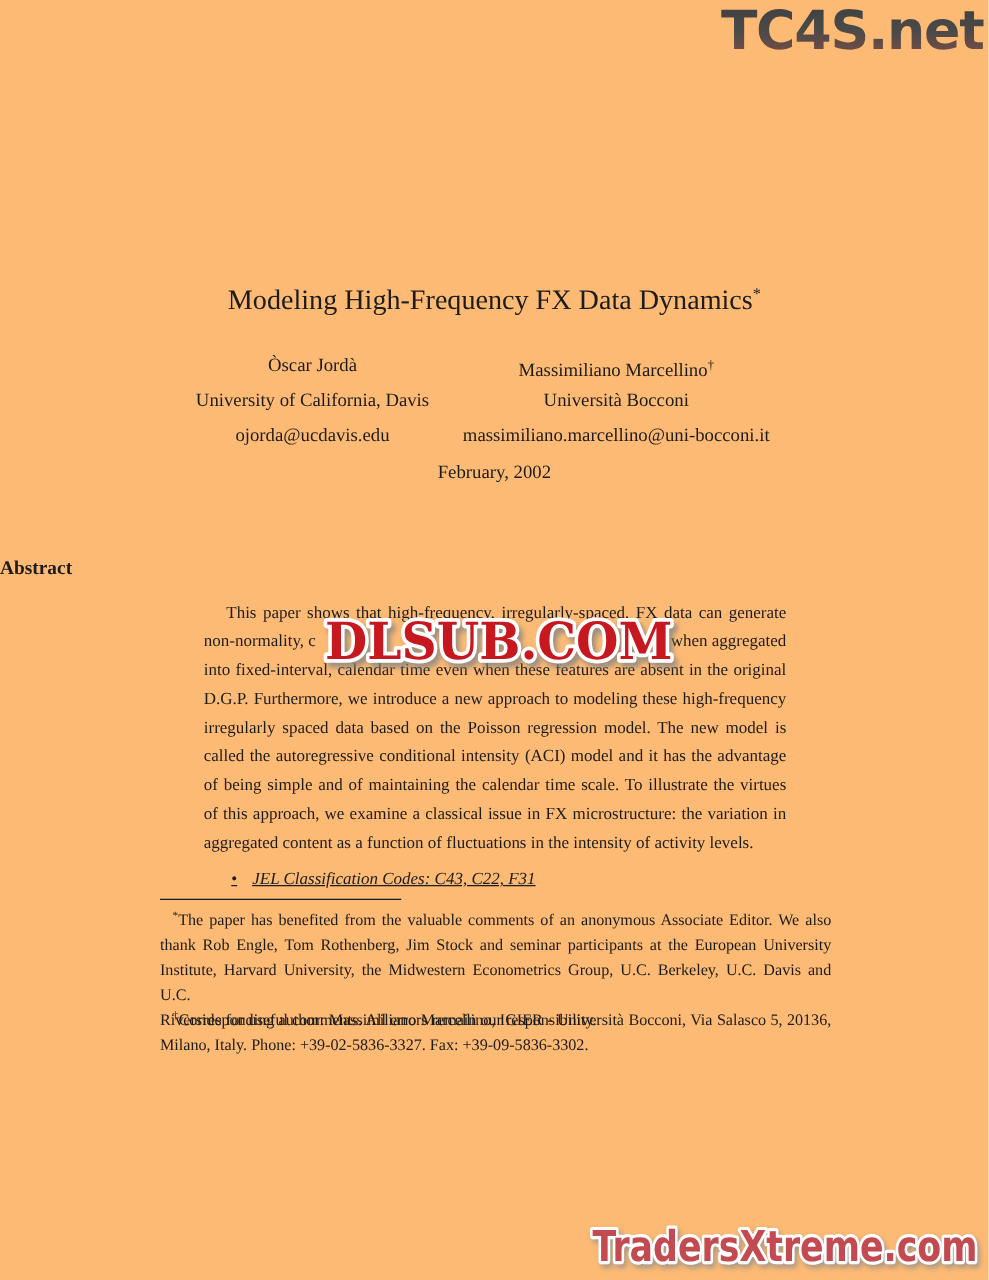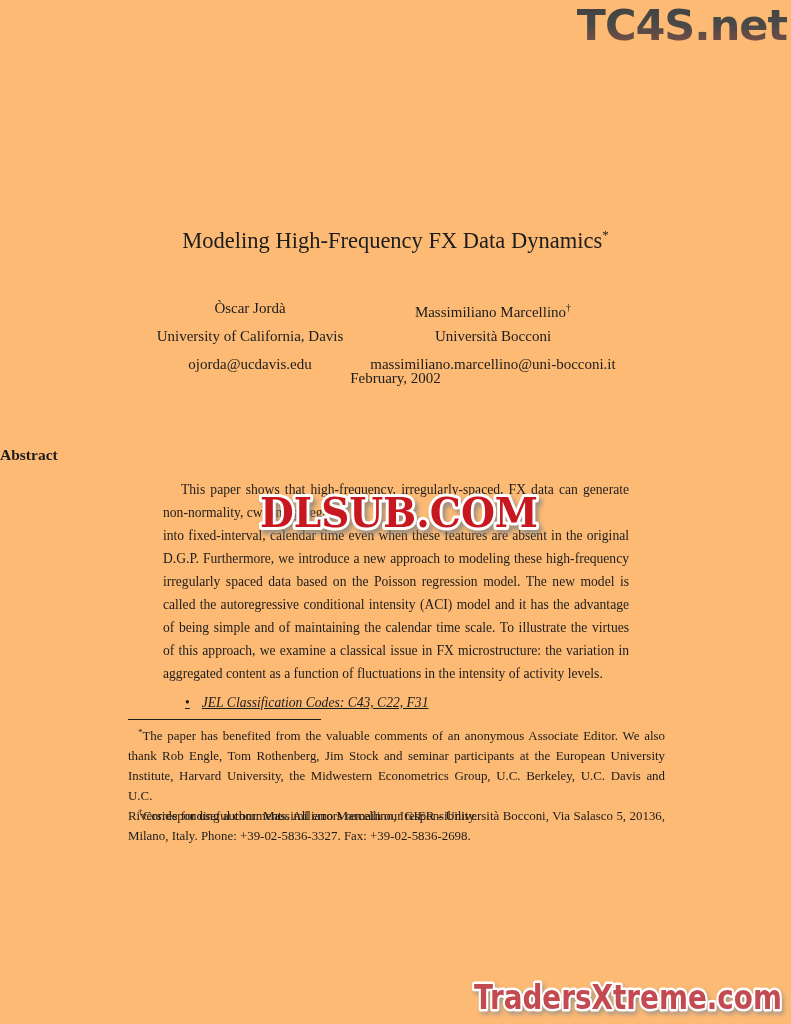--- a/index.html
+++ b/index.html
@@ -35,21 +35,21 @@
     position: absolute;
     top: 227px;
     left: 0;
     width: 100%;
     text-align: center;
     font-size: 22.5px;
   }
   .title sup { font-size: 13px; }
 
   
-  .author-col { position: absolute; text-align: center; font-size: 15px; margin-top: 15px; }
+  .author-col { position: absolute; text-align: center; font-size: 15px; }
   .author-col .arow { height: 28px; line-height: 28px; }
   .author-left  { top: 279px; left: 100px;  width: 300px; }
   .author-right { top: 279px; left: 343px;  width: 300px; }
   .author-col sup { font-size: 10px; }
 
   
   .date {
     position: absolute;
     top: 370px;
     left: 0; width: 100%;
@@ -70,21 +70,21 @@
     position: absolute;
     top: 478px;
     left: 163px;
     width: 466px;
     font-size: 13.6px;
     line-height: 23px;
   }
   .aline { text-align: justify; }
   .aline.just { text-align-last: justify; }
   .aline.indent { text-indent: 18px; }
-  .aline.split { display: flex; }
+  .aline.split { display: flex; justify-content: space-between; }
 
   
   .jel {
     position: absolute;
     top: 695px;
     left: 185px;
     font-size: 13.6px;
     text-decoration: underline;
   }
   .jel .bullet { font-style: normal; margin-right: 12px; }
@@ -185,21 +185,21 @@
 
   <div class="footnote fn-star">
     <div class="fline just first"><sup>*</sup><span>The paper has benefited from the valuable comments of an anonymous Associate Editor.  We also</span></div>
     <div class="fline just">thank Rob Engle, Tom Rothenberg, Jim Stock and seminar participants at the European University</div>
     <div class="fline just">Institute, Harvard University, the Midwestern Econometrics Group, U.C. Berkeley, U.C. Davis and U.C.</div>
     <div class="fline">Riverside for useful comments.  All errors remain our responsibility.</div>
   </div>
 
   <div class="footnote fn-dagger">
     <div class="fline just first"><sup>†</sup><span>Corresponding author:  Massimiliano Marcellino, IGIER - Università Bocconi, Via Salasco 5, 20136,</span></div>
-    <div class="fline">Milano, Italy.  Phone: +39-02-5836-3327.  Fax: +39-02-5836-2698.</div>
+    <div class="fline">Milano, Italy.  Phone: +39-02-5836-3327.  Fax: +39-09-5836-3302.</div>
   </div>
 
   <svg class="wm-dlsub" width="290" height="52" viewBox="0 0 290 52">
     <text x="5" y="40" textLength="278" lengthAdjust="spacingAndGlyphs" fill="#c8181f" stroke="#ffffff" stroke-width="6">DLSUB.COM</text>
   </svg>
 
   <svg class="wm-traders" width="318" height="46" viewBox="0 0 318 46">
     <text x="4" y="34" textLength="308" lengthAdjust="spacingAndGlyphs" fill="#c24a50" stroke="#ffffff" stroke-width="5">TradersXtreme.com</text>
   </svg>
 

